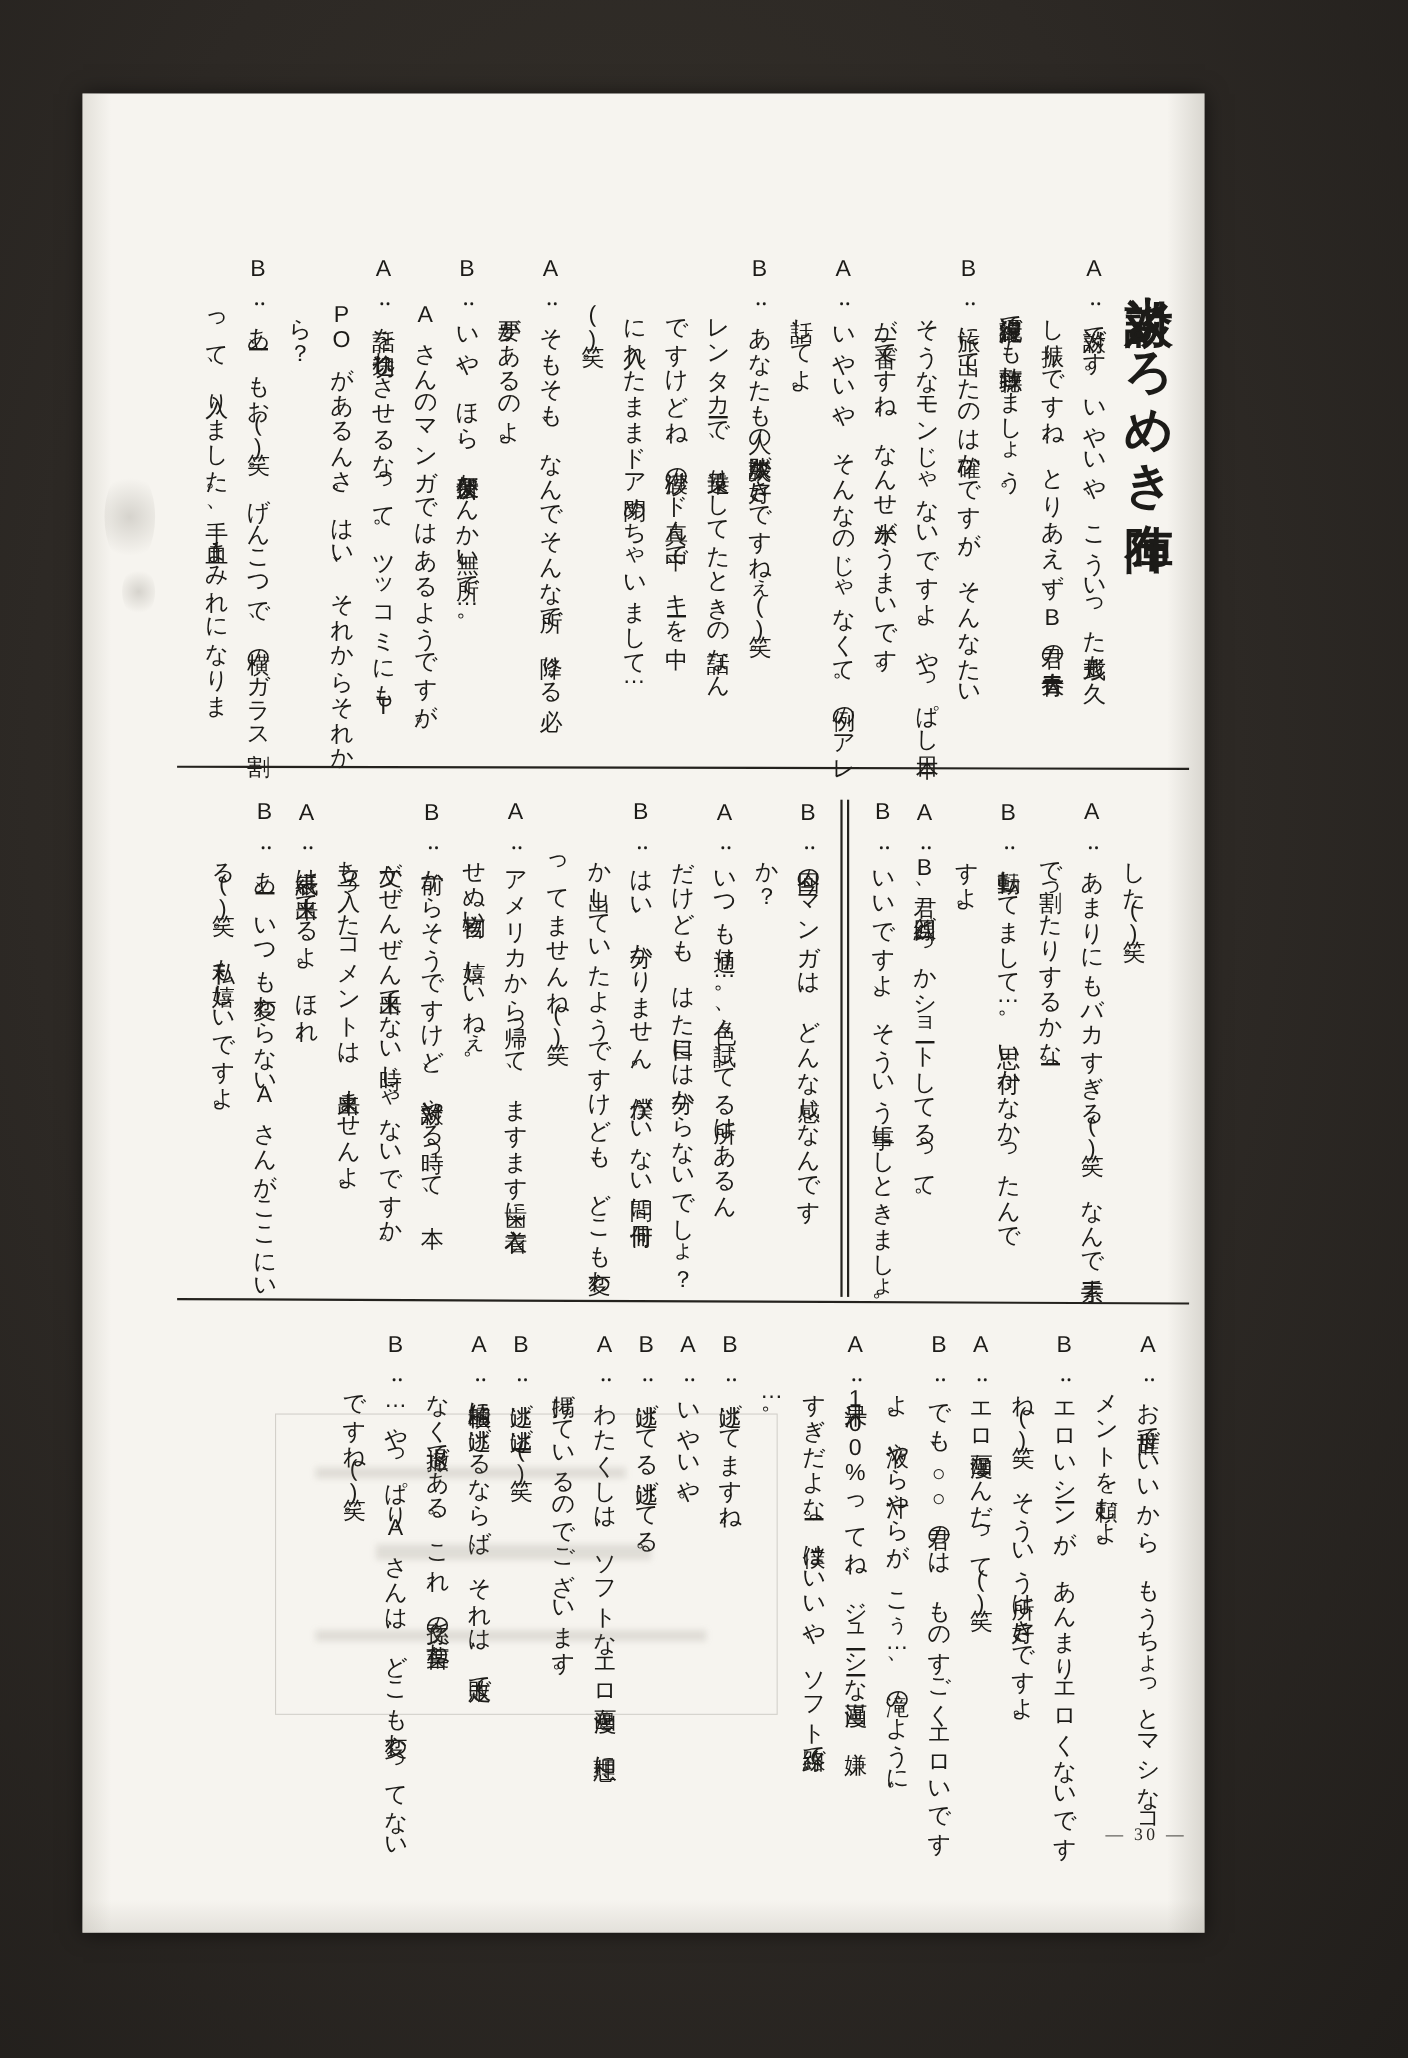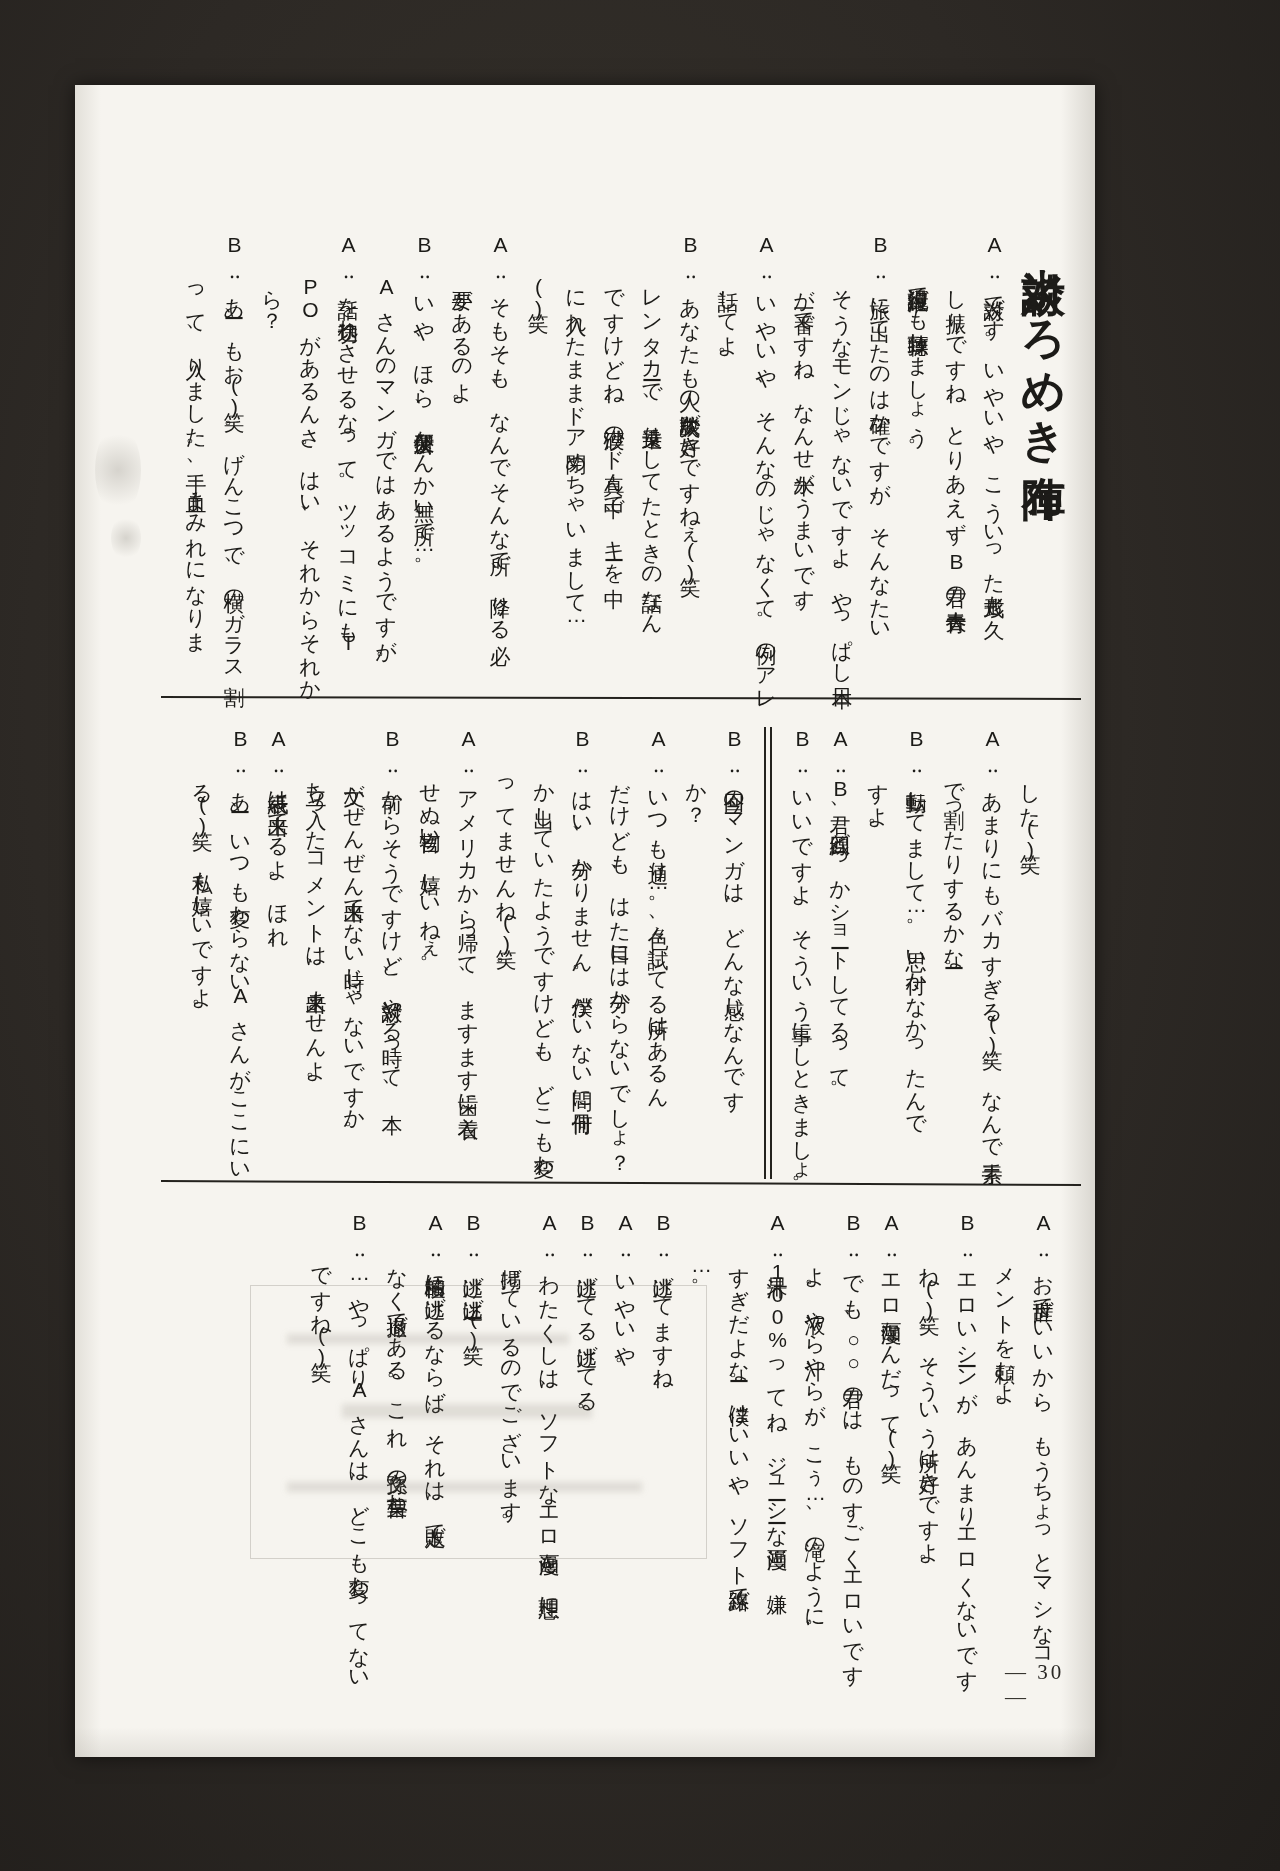--- a/index.html
+++ b/index.html
@@ -50,21 +50,21 @@
   }
   .hrule{
     position:absolute;height:2px;background:#24221e;
     left:86px;width:920px;
   }
   .hr1{top:612px;transform:rotate(0.12deg);}
   .hr2{top:1097px;transform:rotate(0.25deg);}
   .pagenum{
     position:absolute;top:1575px;left:930px;
     font-family:"Liberation Serif",serif;
-    font-size:21px;letter-spacing:3px;color:#2a2824;
+    font-size:16px;letter-spacing:3px;color:#2a2824;
   }
   
   .ghost{
     position:absolute;left:175px;top:1200px;width:455px;height:272px;
     border:1px solid rgba(138,134,124,.32);
   }
   .ghost .smudge{
     position:absolute;left:8%;width:84%;height:10px;
     background:rgba(120,116,106,.18);
     filter:blur(3px);

